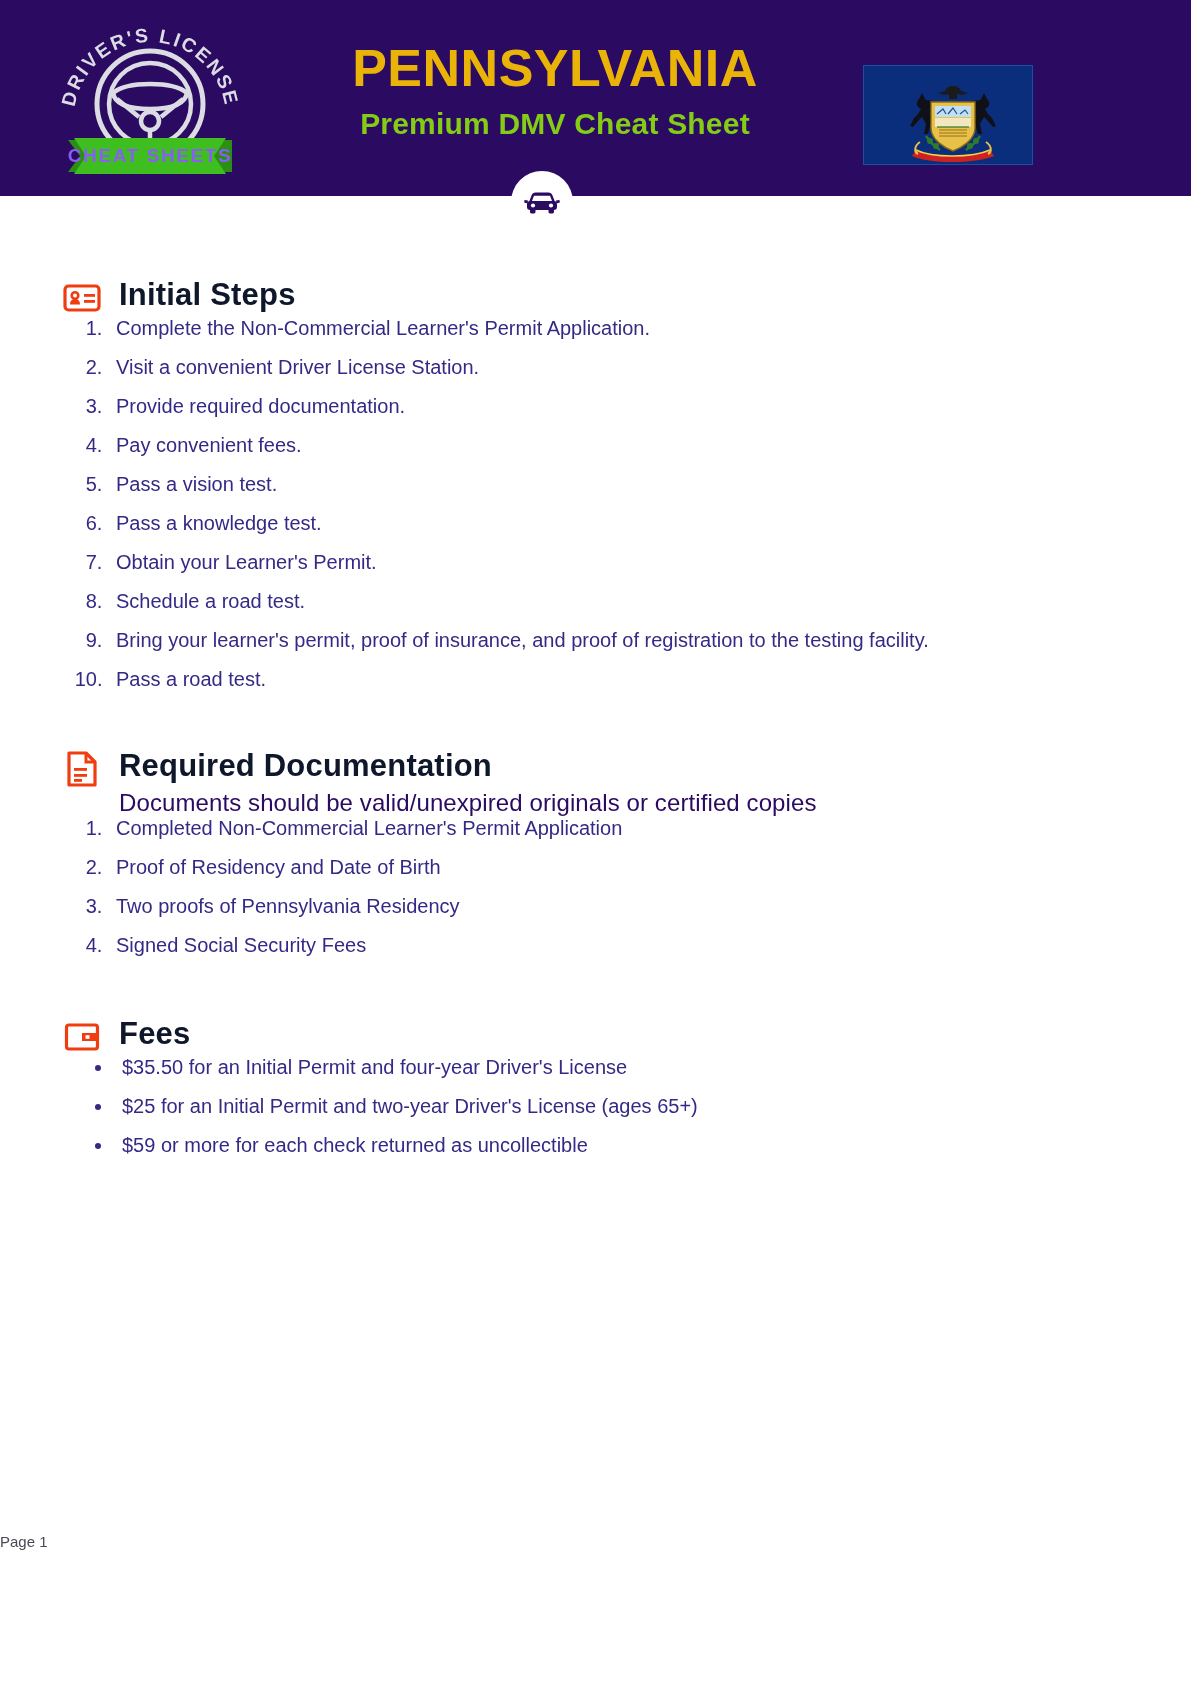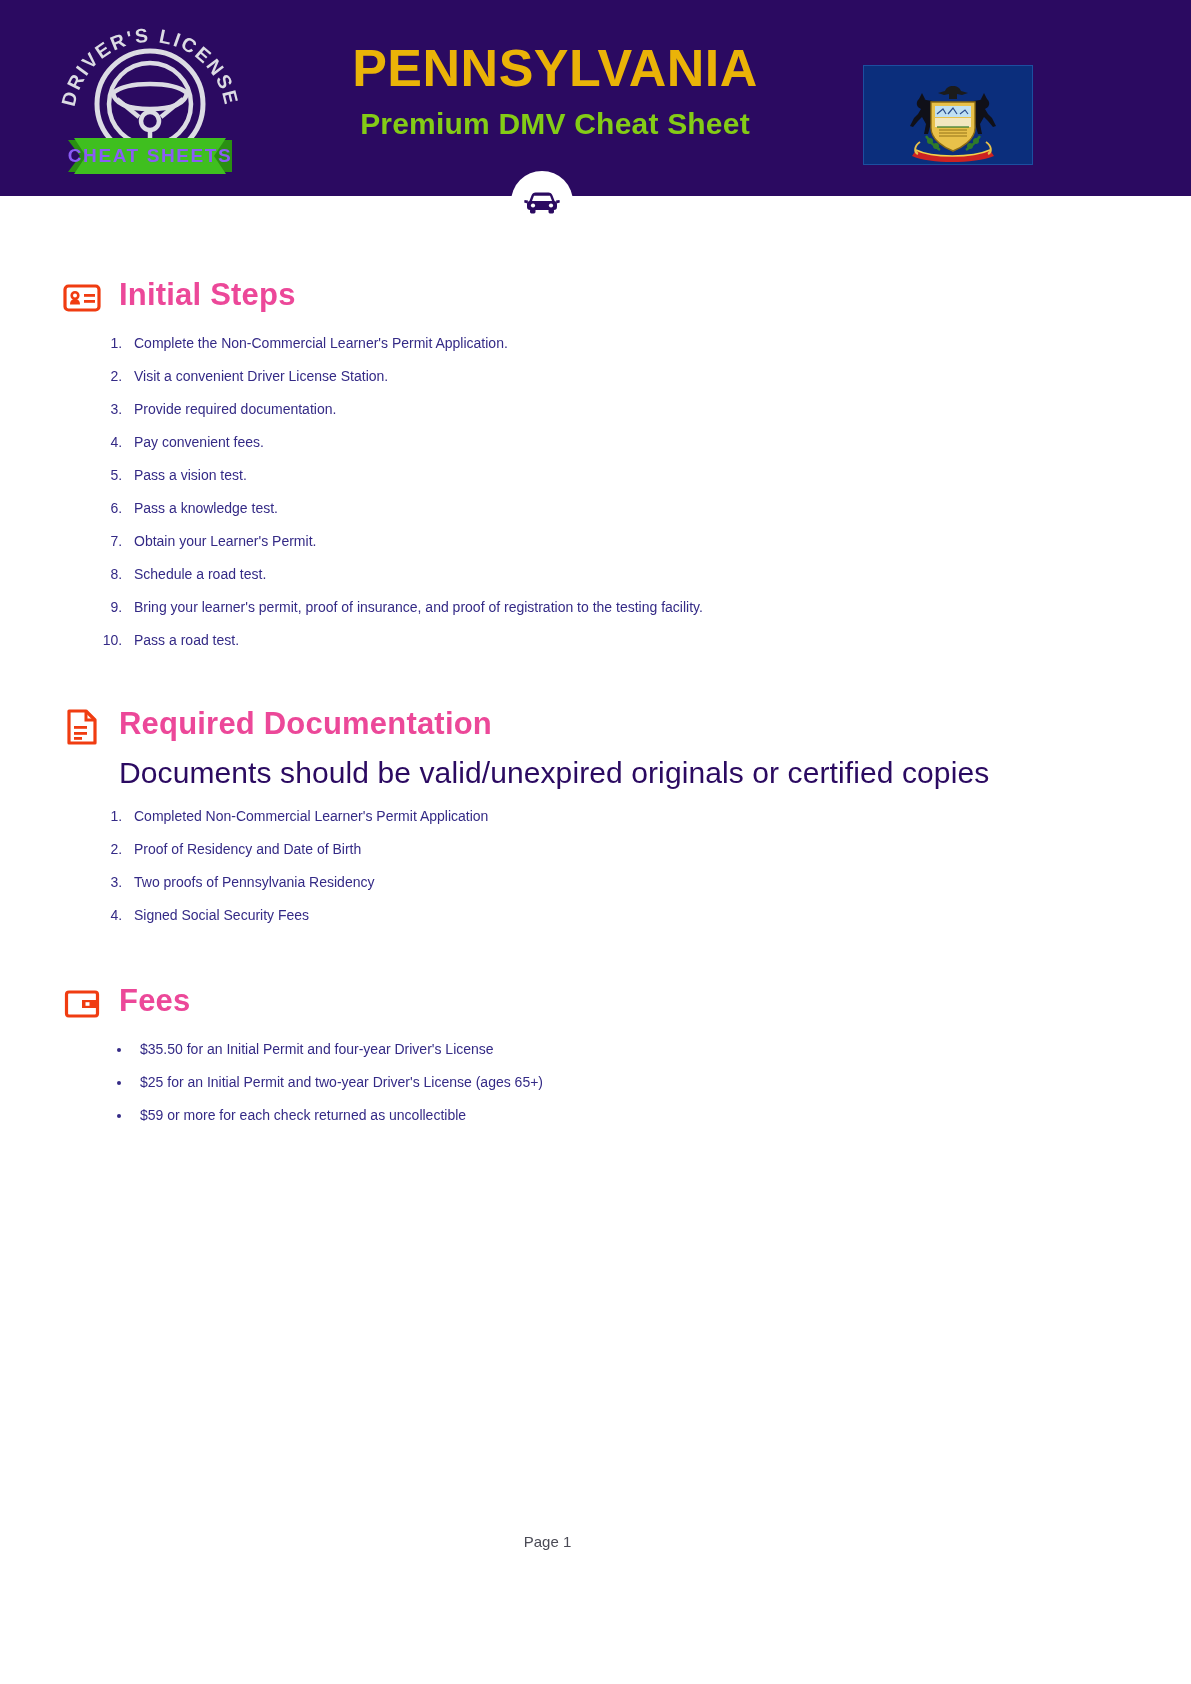--- a/index.html
+++ b/index.html
@@ -125,39 +125,39 @@
   }
   .sec-icon {
     flex: 0 0 auto;
     width: 40px;
     height: 40px;
     display: flex;
     align-items: center;
     justify-content: center;
   }
   .sec-title {
-    color: #ec4899;
+    color: #0f172a;
     font-size: 31px;
     font-weight: bold;
     line-height: 1.12;
     letter-spacing: 0.2px;
   }
   .sec-sub {
     color: #2b0a61;
-    font-size: 30px;
+    font-size: 24px;
     font-weight: normal;
     line-height: 1.25;
-    margin-top: 12px;
+    margin-top: 4px;
     letter-spacing: 0.1px;
   }
 
   ol.list, ul.list {
-    margin: 18px;
+    margin: 0;
     color: #3a2f8f;
-    font-size: 14px;
+    font-size: 20px;
     line-height: 1.0;
   }
   ol.list { list-style: decimal; padding-left: 46px; }
   ul.list { list-style: disc;    padding-left: 52px; }
   ol.list > li, ul.list > li {
     margin-bottom: 19px;
     padding-left: 8px;
     color: #342a86;
   }
   ol.list > li::marker, ul.list > li::marker { color: #342a86; }
@@ -168,21 +168,20 @@
   .s2-list { margin-top: 25px; }
   .s3-head { margin-top: 62px; }
   .s3-list { margin-top: 22px; }
 
   
   .footer {
     position: absolute;
     left: 0;
     bottom: 128px;
     width: 1095px;
-    text-align: center;
     color: #4a4a55;
     font-size: 15px;
     line-height: 1.85;
   }
 </style>
 </head>
 <body>
 
 <div class="page">
 

